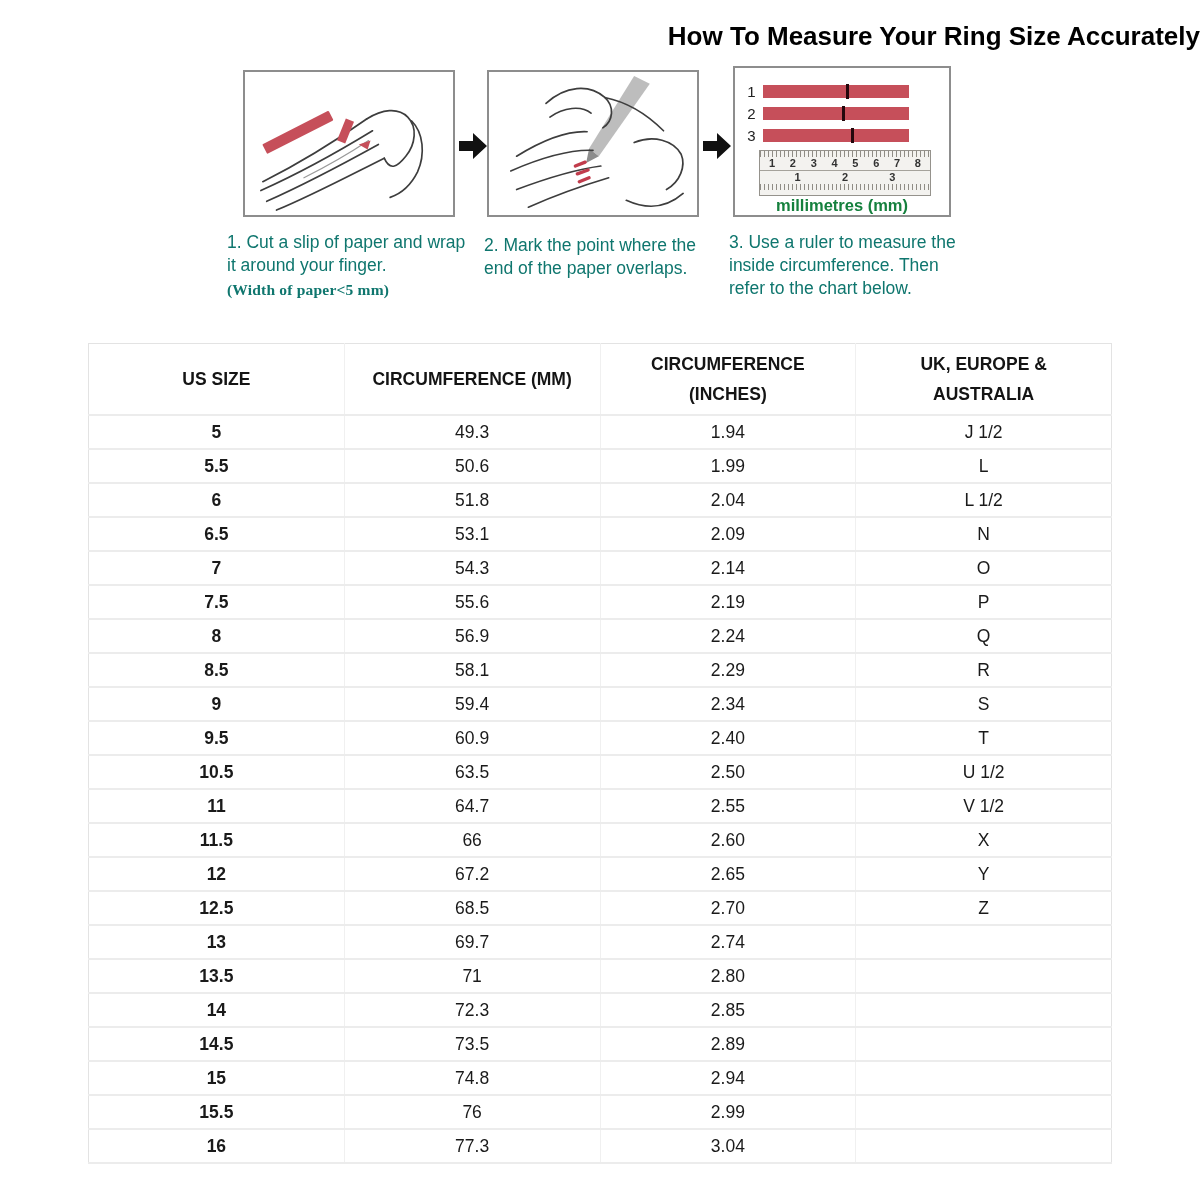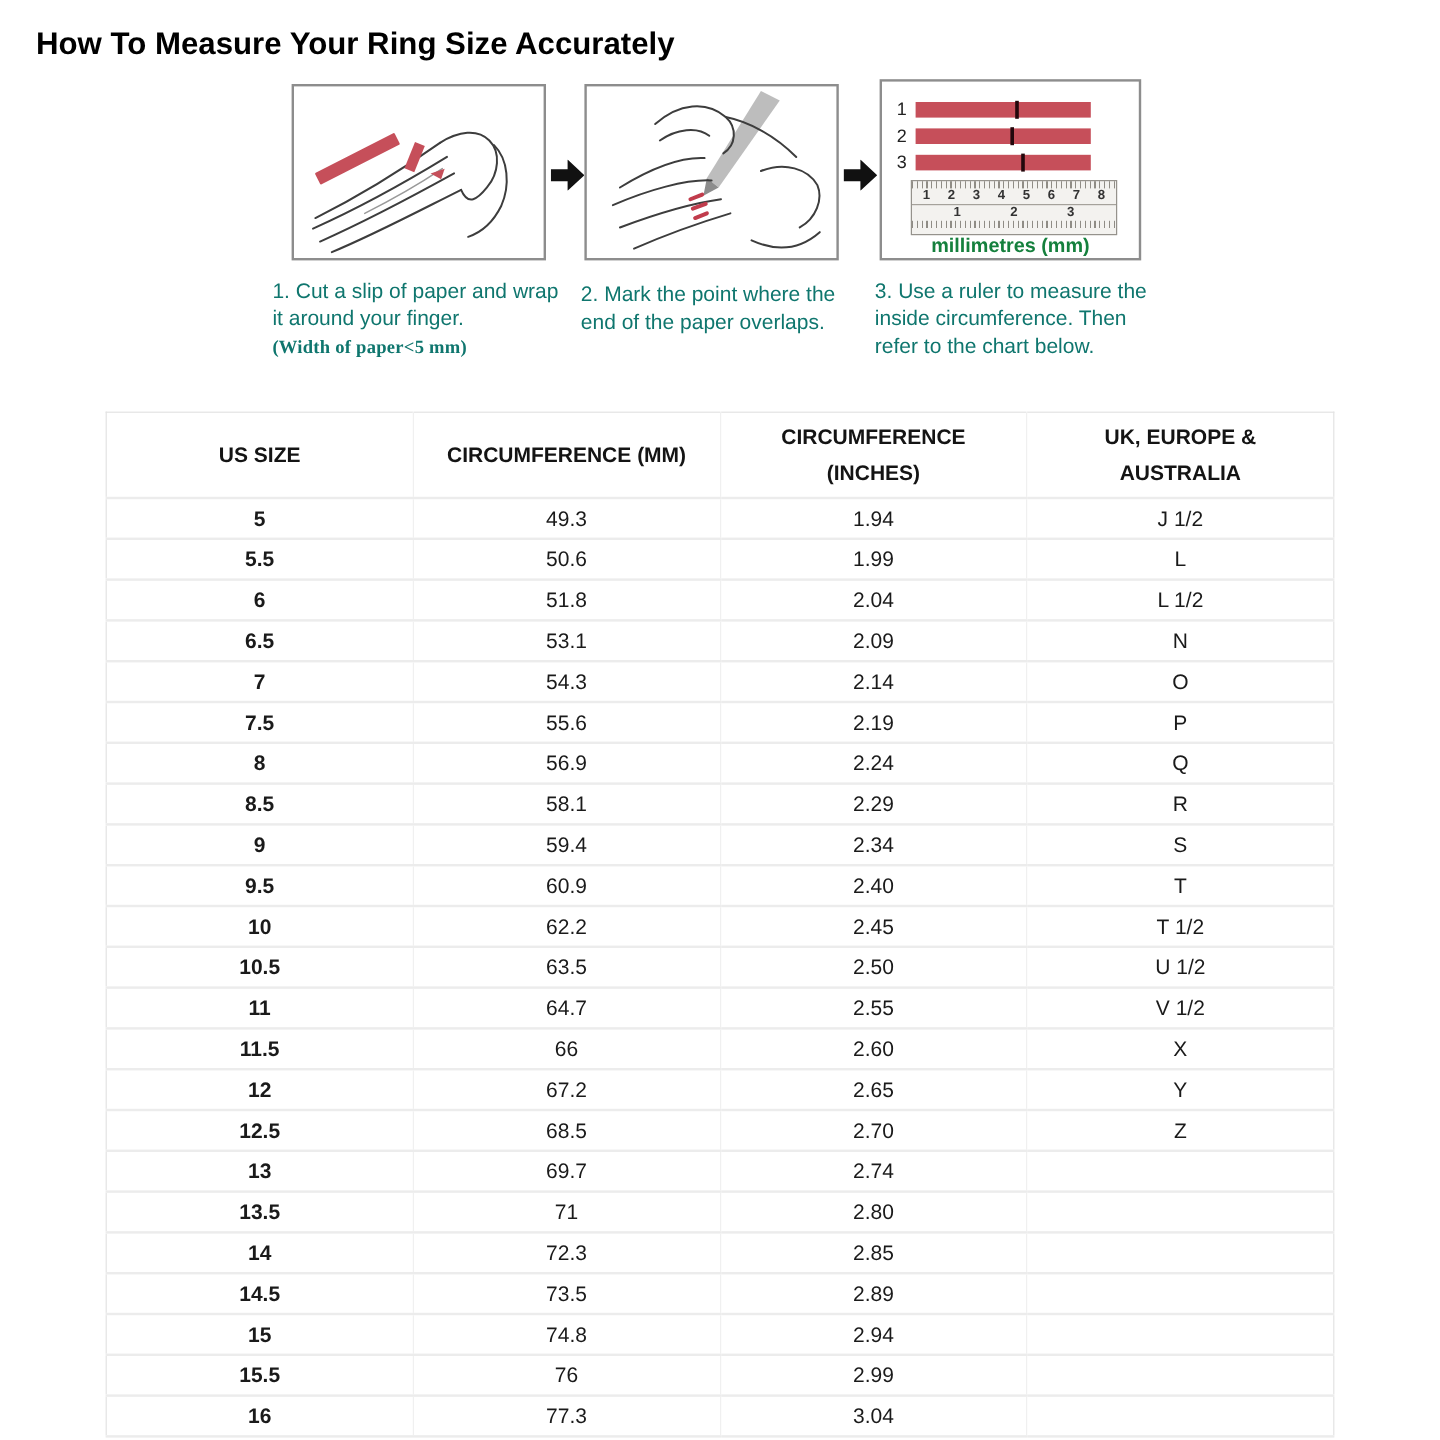--- a/index.html
+++ b/index.html
@@ -1,20 +1,20 @@
 <!DOCTYPE html>
 <html><head>
 <meta charset="utf-8">
 <style>
   html,body{margin:0;padding:0;background:#fff;}
   .page{position:relative;width:1200px;height:1200px;background:#ffffff;
         font-family:"Liberation Sans",sans-serif;color:#161616;overflow:hidden;}
 
   
-  .title{position:absolute;top:21px;left:0;right:0;text-align:left;
+  .title{position:absolute;top:21px;left:0;right:0;text-align:right;
          font-size:26px;font-weight:700;color:#000;margin-left:30px;}
 
   
   .panel{position:absolute;border:2px solid #8d8d8d;background:#fff;box-sizing:border-box;}
   .panel-1{left:243px;top:70px;width:212px;height:147px;}
   .panel-2{left:487px;top:70px;width:212px;height:147px;}
   .panel-3{left:733px;top:66px;width:218px;height:151px;}
   .panel svg{display:block;width:100%;height:100%;}
 
   .arrow{position:absolute;width:28px;height:26px;}
@@ -246,26 +246,20 @@
           <td>2.34</td>
           <td>S</td>
         </tr>
         <tr>
           <td class="col-us">9.5</td>
           <td>60.9</td>
           <td>2.40</td>
           <td>T</td>
         </tr>
         <tr>
-          <td class="col-us">10</td>
-          <td>62.2</td>
-          <td>2.45</td>
-          <td>T 1/2</td>
-        </tr>
-        <tr>
           <td class="col-us">10.5</td>
           <td>63.5</td>
           <td>2.50</td>
           <td>U 1/2</td>
         </tr>
         <tr>
           <td class="col-us">11</td>
           <td>64.7</td>
           <td>2.55</td>
           <td>V 1/2</td>

